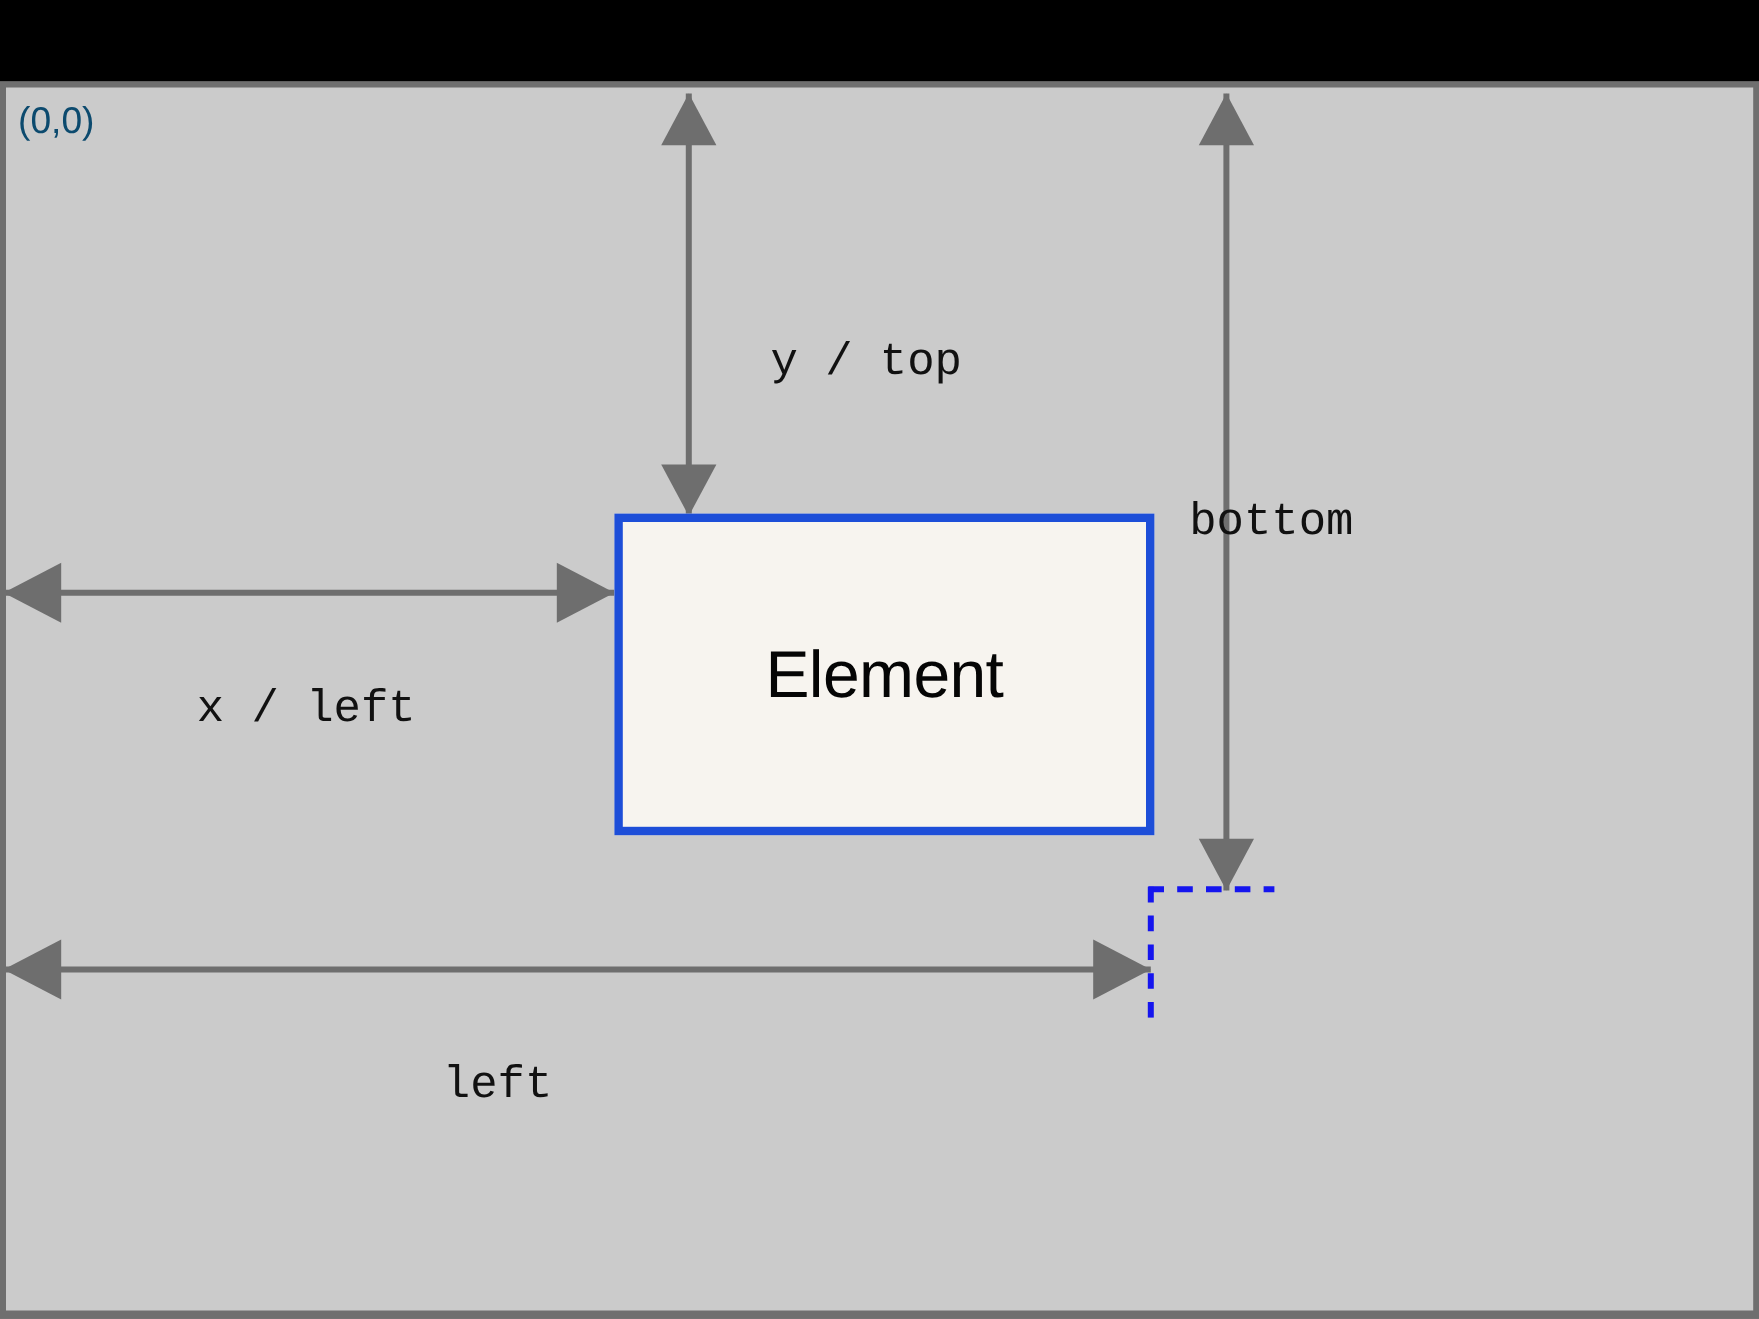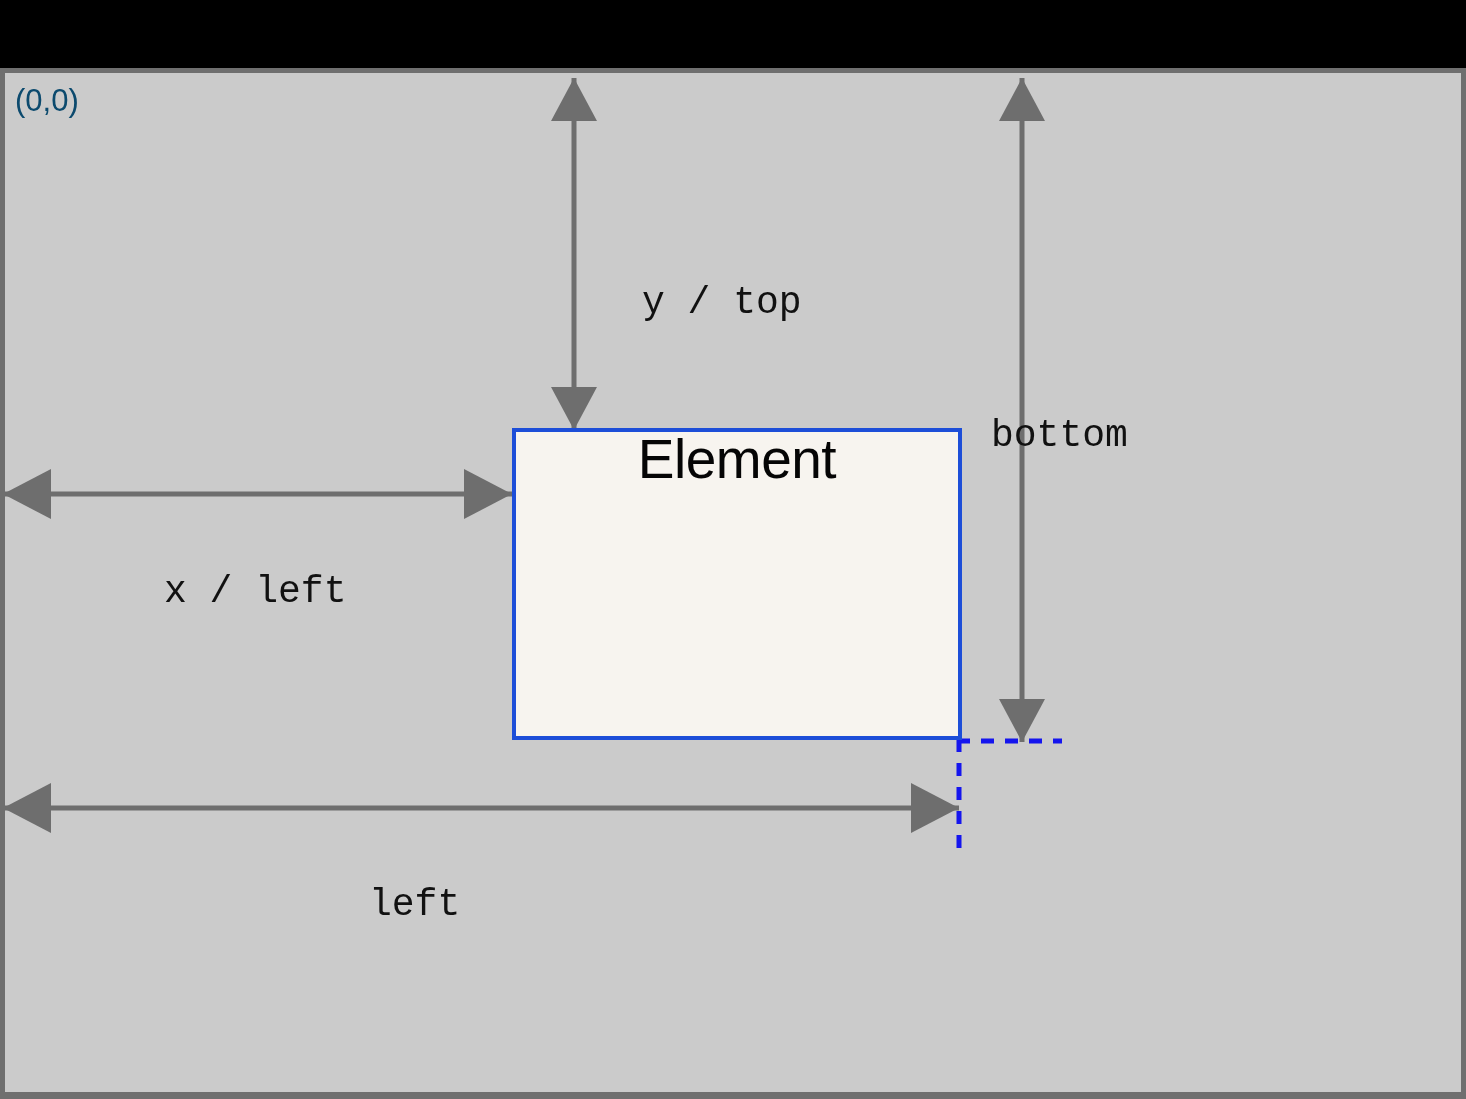--- a/index.html
+++ b/index.html
@@ -38,25 +38,26 @@
     line-height: 1;
     color: #0c4a6e;
     white-space: nowrap;
   }
   
   #element-box {
     position: absolute;
     left: 507px;
     top: 355px;
     width: 450px;
-    height: 312px;
+    height: 268px;
     box-sizing: border-box;
-    border: 4px solid #1d4ed8;
+    border: 7px solid #1d4ed8;
     background: #f7f4ef;
     display: flex;
+    align-items: center;
     justify-content: center;
   }
   #element-label {
     font-family: "Liberation Sans", sans-serif;
     font-size: 55px;
     line-height: 1;
     color: #050505;
     letter-spacing: -0.5px;
   }
   

